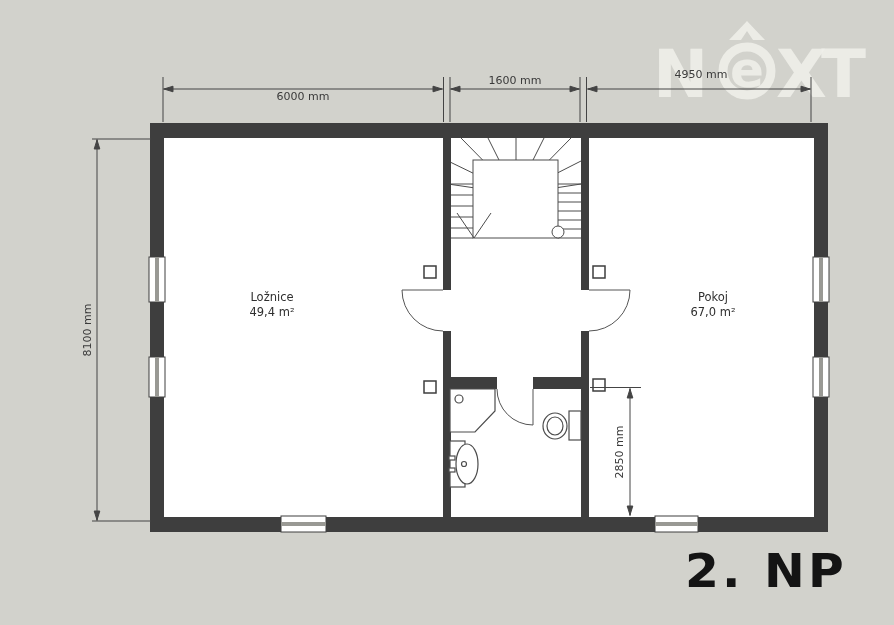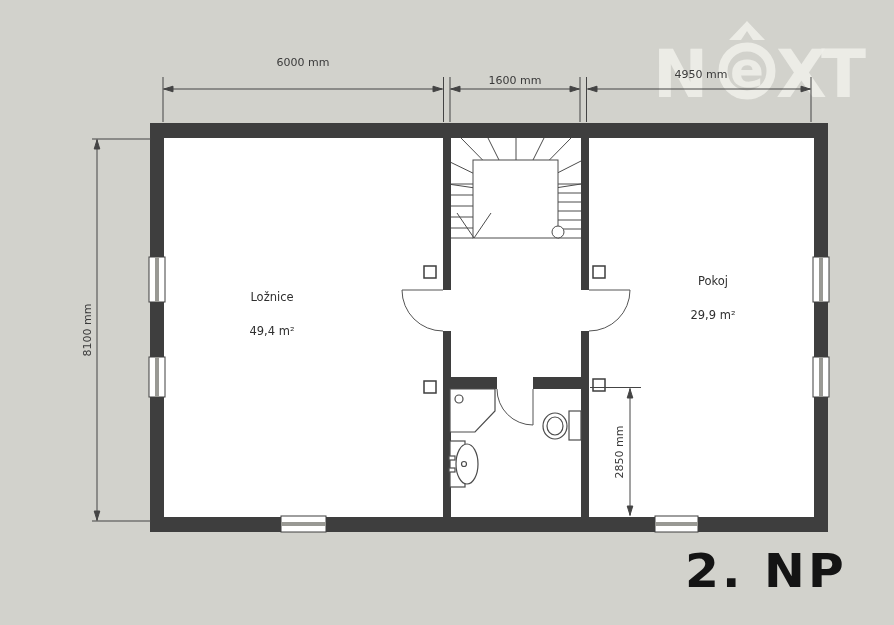--- a/index.html
+++ b/index.html
@@ -12,21 +12,21 @@
   }
   .plan-svg{position:absolute;left:0;top:0;}
   .label{
     position:absolute;
     text-align:center;
     color:#2f2f2f;
     font-size:11.5px;
     line-height:15px;
   }
   .room-name{display:block;}
-  .room-area{display:block;margin-top:19px;}
+  .room-area{display:block;}
   .dim-label{
     position:absolute;
     text-align:center;
     color:#3a3a3a;
     font-size:11px;
     width:120px;height:14px;
   }
   .dim-vert{transform:rotate(-90deg);transform-origin:center center;}
   .floor-label{
     position:absolute;
@@ -165,30 +165,30 @@
       <polygon points="579,89 570,86.2 570,91.8"></polygon>
       <polygon points="588,89 597,86.2 597,91.8"></polygon>
       <polygon points="810,89 801,86.2 801,91.8"></polygon>
       <polygon points="97,140 94.2,149 99.8,149"></polygon>
       <polygon points="97,520 94.2,511 99.8,511"></polygon>
       <polygon points="630,389 627.2,398 632.8,398"></polygon>
       <polygon points="630,515 627.2,506 632.8,506"></polygon>
     </g>
   </svg>
 
-  <div class="dim-label" style="left:243px;top:56px;">6000 mm</div>
+  <div class="dim-label" style="left:243px;top:90px;">6000 mm</div>
   <div class="dim-label" style="left:455px;top:74px;">1600 mm</div>
   <div class="dim-label" style="left:641px;top:68px;">4950 mm</div>
   <div class="dim-label dim-vert" style="left:28px;top:323px;">8100 mm</div>
   <div class="dim-label dim-vert" style="left:560px;top:445px;">2850 mm</div>
 
   <div class="label" style="left:212px;top:290px;width:120px;">
     <span class="room-name">Ložnice</span>
     <span class="room-area">49,4 m²</span>
   </div>
-  <div class="label" style="left:653px;top:274px;width:120px;">
+  <div class="label" style="left:653px;top:290px;width:120px;">
     <span class="room-name">Pokoj</span>
-    <span class="room-area">29,9 m²</span>
+    <span class="room-area">67,0 m²</span>
   </div>
 
   <div class="floor-label">2. NP</div>
 
 </div>
 
 </body></html>

